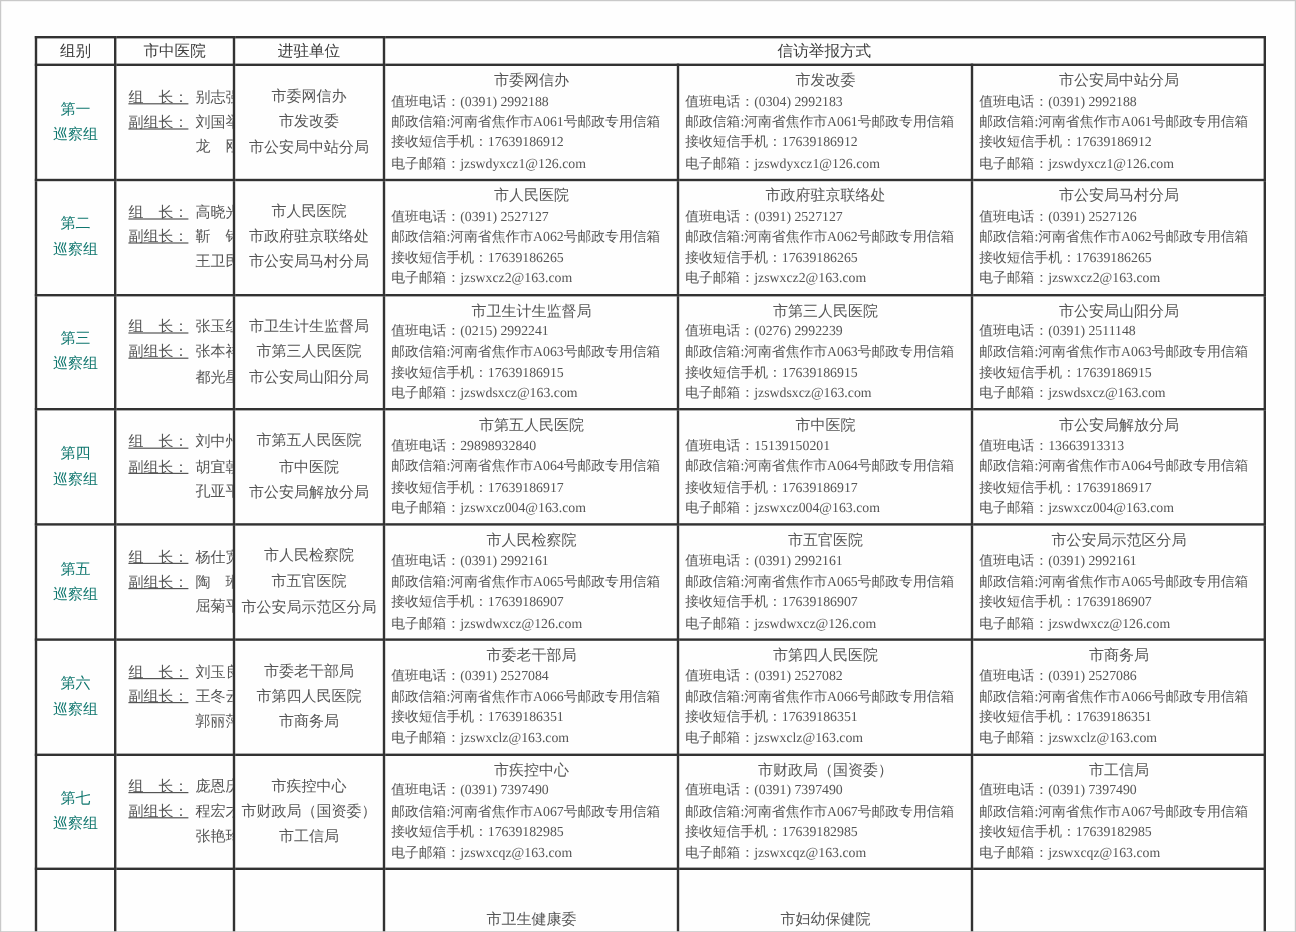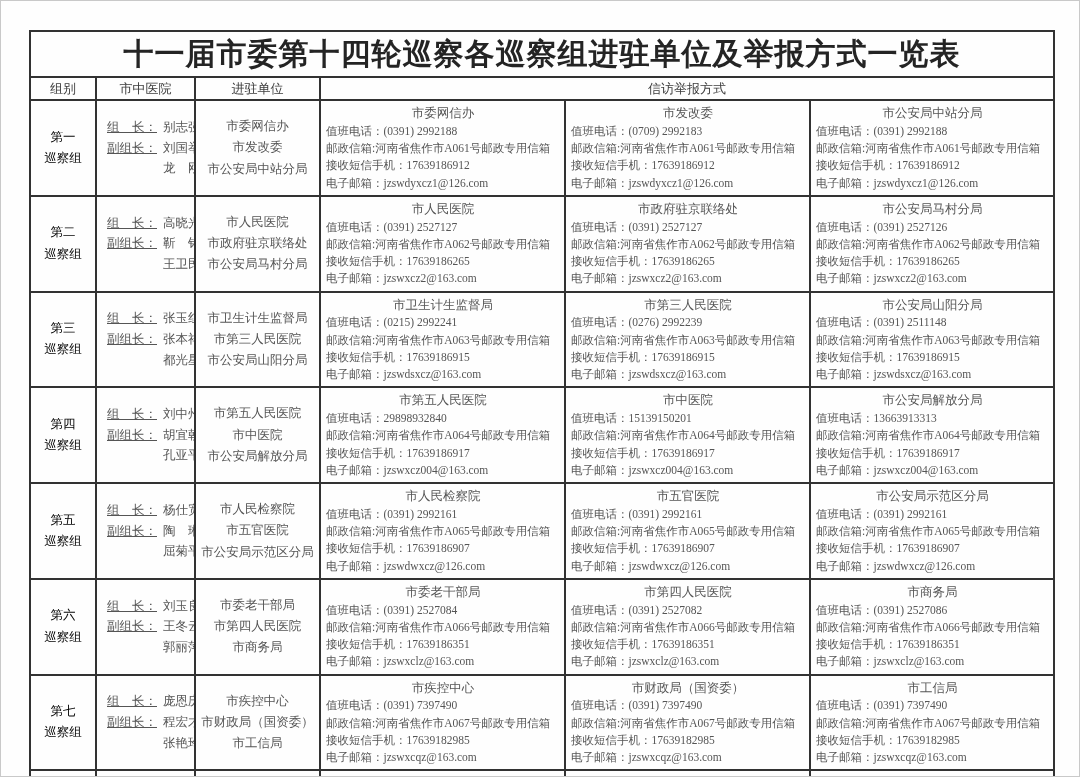--- a/index.html
+++ b/index.html
@@ -21,21 +21,21 @@
   .title-text{
     font-family:"Liberation Sans","DejaVu Sans",sans-serif;
     font-weight:bold;font-size:30px;letter-spacing:1px;
     color:#242424;text-align:center;line-height:44px;white-space:nowrap;
   }
   tr.header-row td{
     height:21px;text-align:center;font-size:13px;color:#3d3d3d;
     padding:0;line-height:21px;white-space:nowrap;
   }
   tr.data-row{height:84px;}
-  td.c-group{text-align:center;font-size:12.5px;line-height:1.7;color:#000000;}
+  td.c-group{text-align:center;font-size:12.5px;line-height:1.7;color:#0f766e;}
   td.c-leaders{padding:4px 2px 4px 10px;font-size:12.5px;color:#555;}
   .lline{line-height:1.65;white-space:nowrap;}
   .llabel{display:inline-block;width:56px;text-decoration:underline;}
   td.c-units{text-align:center;font-size:12.5px;line-height:1.7;color:#555;padding:2px;}
   td.c-contact{padding:3px 4px 3px 5px;font-size:11.5px;color:#555;vertical-align:middle;}
   .cname{text-align:center;font-size:12.5px;line-height:1.5;color:#555;white-space:nowrap;}
   .cline{line-height:1.5;white-space:nowrap;}
   .clabel{color:#555;}
   .cval{color:#555;}
 </style>
@@ -46,25 +46,20 @@
   <table class="main">
     <colgroup>
       <col style="width:66px">
       <col style="width:99px">
       <col style="width:125px">
       <col style="width:245px">
       <col style="width:245px">
       <col style="width:244px">
     </colgroup>
     <tbody id="table-body">
-      <tr class="title-row">
-        <td colspan="6">
-          <div class="title-text">十一届市委第十四轮巡察各巡察组进驻单位及举报方式一览表</div>
-        </td>
-      </tr>
       <tr class="header-row">
         <td>组别</td>
         <td>市中医院</td>
         <td>进驻单位</td>
         <td colspan="3">信访举报方式</td>
       </tr>
     <tr class="data-row">
       <td class="c-group">
             <div>第一</div>
             <div>巡察组</div>
@@ -81,21 +76,21 @@
           </td>
       <td class="c-contact">
             <div class="cname">市委网信办</div>
             <div class="cline"><span class="clabel">值班电话：</span><span class="cval">(0391) 2992188</span></div>
             <div class="cline"><span class="clabel">邮政信箱:</span><span class="cval">河南省焦作市A061号邮政专用信箱</span></div>
             <div class="cline"><span class="clabel">接收短信手机：</span><span class="cval">17639186912</span></div>
             <div class="cline"><span class="clabel">电子邮箱：</span><span class="cval">jzswdyxcz1@126.com</span></div>
           </td>
       <td class="c-contact">
             <div class="cname">市发改委</div>
-            <div class="cline"><span class="clabel">值班电话：</span><span class="cval">(0709) 2992183</span></div>
+            <div class="cline"><span class="clabel">值班电话：</span><span class="cval">(0304) 2992183</span></div>
             <div class="cline"><span class="clabel">邮政信箱:</span><span class="cval">河南省焦作市A061号邮政专用信箱</span></div>
             <div class="cline"><span class="clabel">接收短信手机：</span><span class="cval">17639186912</span></div>
             <div class="cline"><span class="clabel">电子邮箱：</span><span class="cval">jzswdyxcz1@126.com</span></div>
           </td>
       <td class="c-contact">
             <div class="cname">市公安局中站分局</div>
             <div class="cline"><span class="clabel">值班电话：</span><span class="cval">(0391) 2992188</span></div>
             <div class="cline"><span class="clabel">邮政信箱:</span><span class="cval">河南省焦作市A061号邮政专用信箱</span></div>
             <div class="cline"><span class="clabel">接收短信手机：</span><span class="cval">17639186912</span></div>
             <div class="cline"><span class="clabel">电子邮箱：</span><span class="cval">jzswdyxcz1@126.com</span></div>

